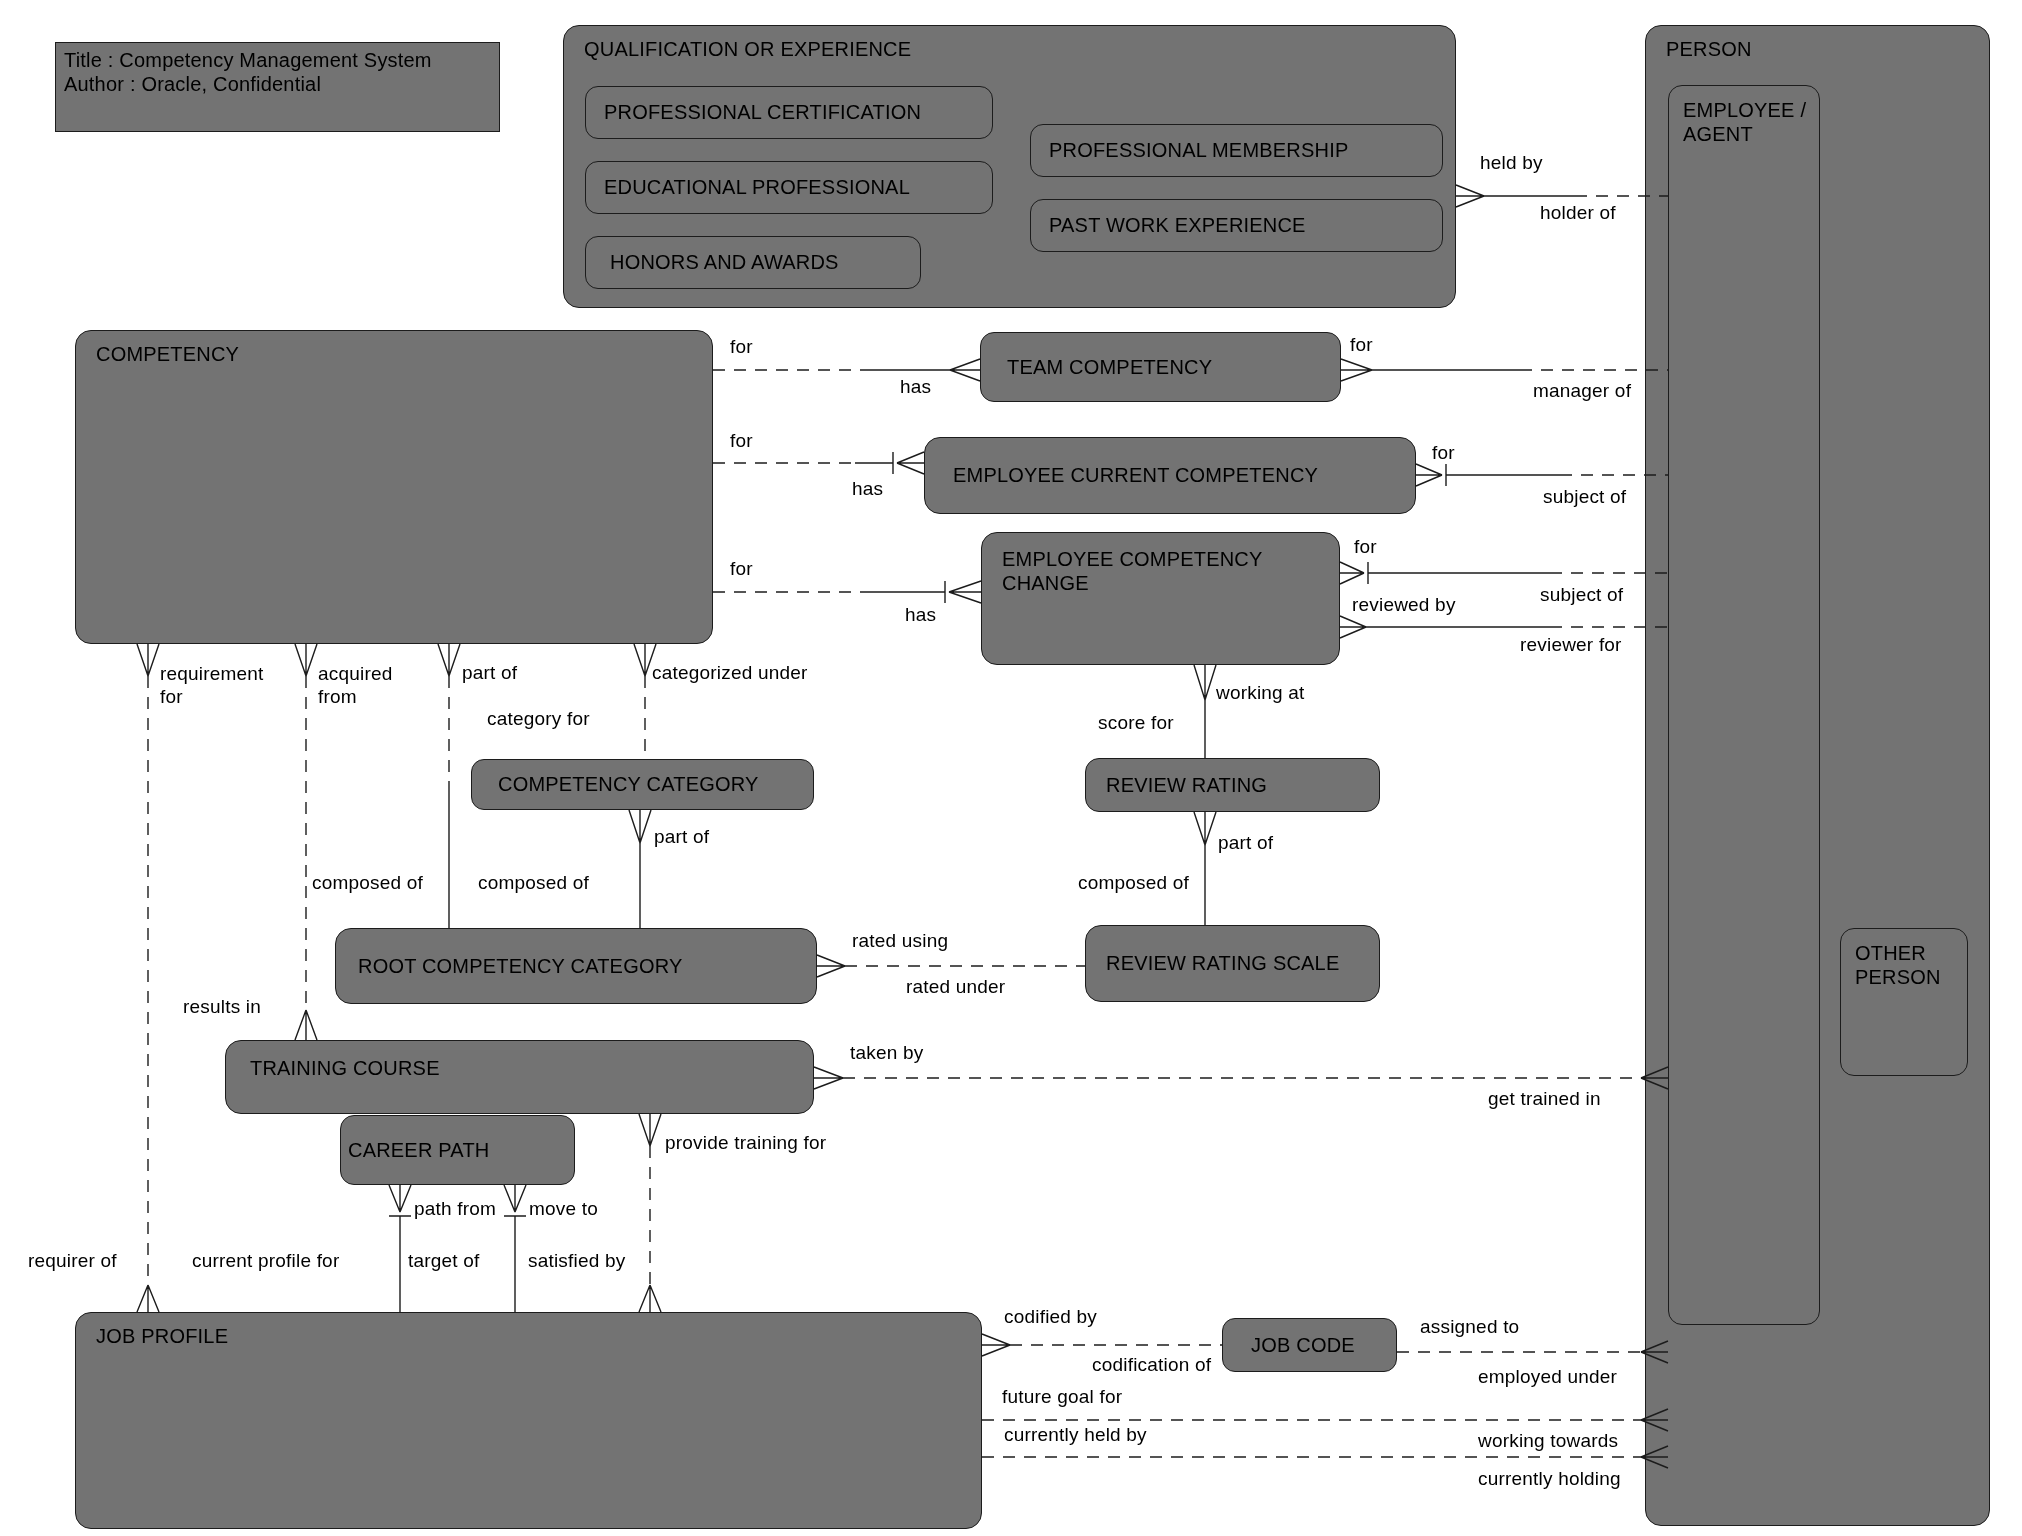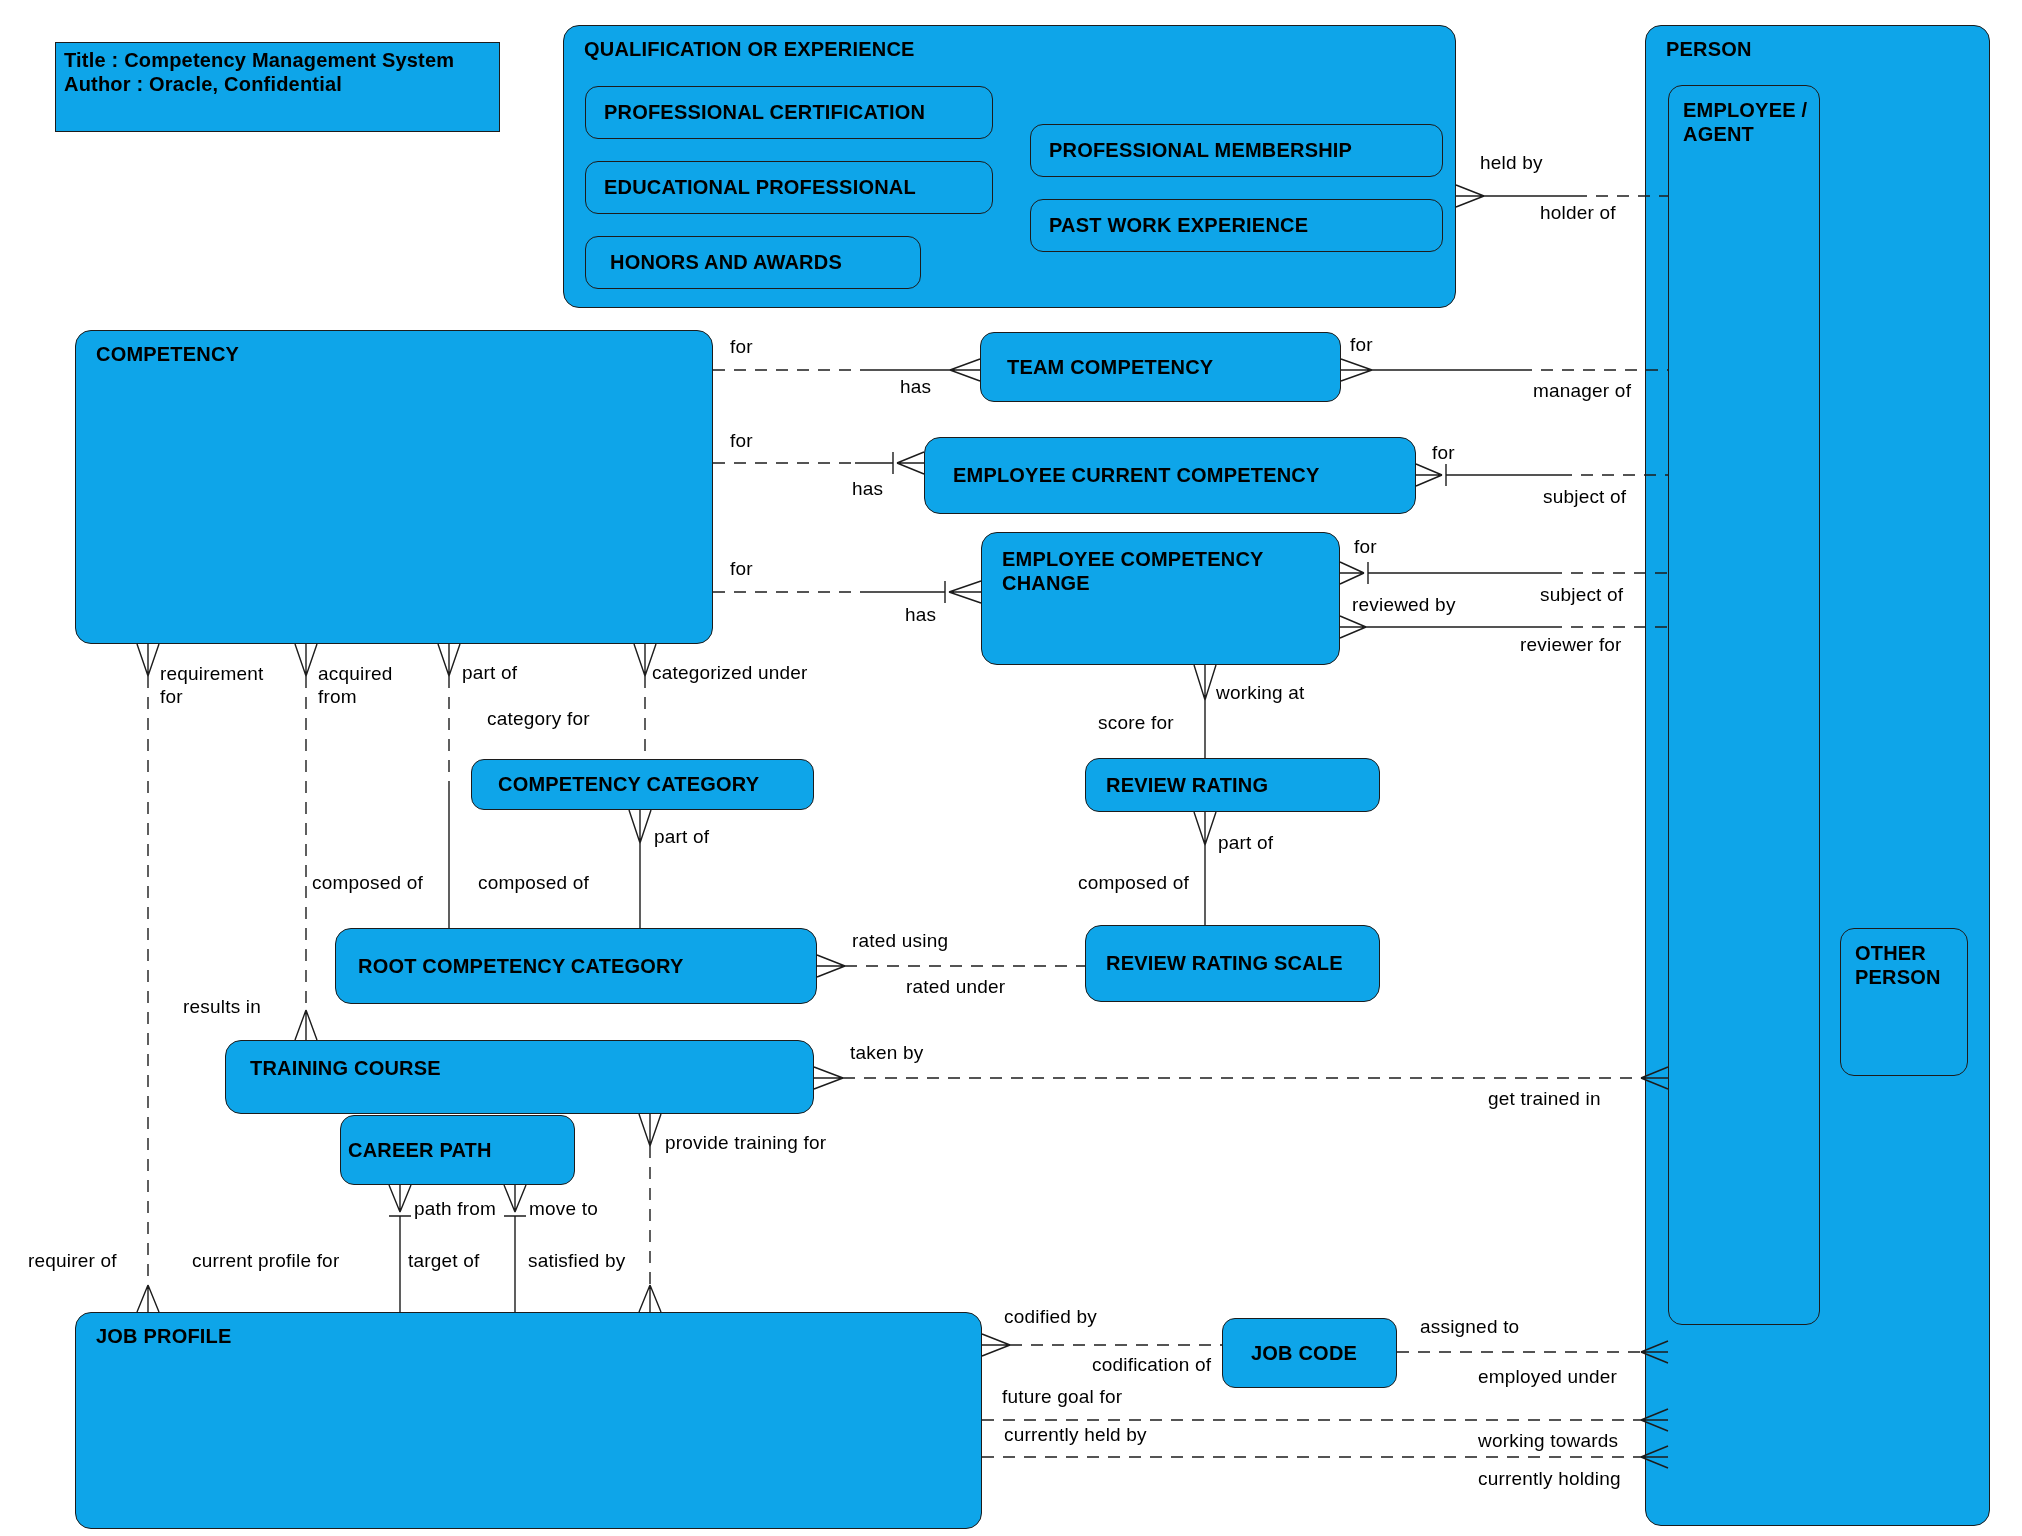--- a/index.html
+++ b/index.html
@@ -1,17 +1,17 @@
 <!DOCTYPE html>
 <html><head>
 <meta charset="utf-8">
 <style>
   html,body{margin:0;padding:0;background:#ffffff;}
   body{width:2022px;height:1536px;position:relative;font-family:"Liberation Sans",sans-serif;color:#000;}
-  .entity{position:absolute;border:1.4px solid #1c1c1c;border-radius:16px;background:#0ea5e9;box-sizing:border-box;font-size:20px;letter-spacing:0.2px;font-weight:bold;}
+  .entity{position:absolute;border:1.4px solid #1c1c1c;border-radius:16px;background:#737373;box-sizing:border-box;font-size:20px;letter-spacing:0.2px;}
   .entity .lbl{display:block;}
   .toplabel{padding:12px 0 0 20px;}
   .vcenter{display:flex;align-items:center;}
   .rect{border-radius:0;}
   .rel{position:absolute;font-size:19px;white-space:nowrap;letter-spacing:0.2px;background:transparent;}
   .rel.wrap{white-space:normal;line-height:1.22;}
   svg.wires{position:absolute;inset:0;pointer-events:none;}
   svg.wires path{fill:none;stroke:#1c1c1c;stroke-width:1.4;}
   path.dash{stroke-dasharray:12 9;}
 </style>
@@ -82,21 +82,21 @@
 <div class="entity" style="left:225px;top:1040px;width:589px;height:74px;">
   <span class="lbl" style="padding:16px 0 0 24px;">TRAINING COURSE</span>
 </div>
 <div class="entity vcenter" style="left:340px;top:1115px;width:235px;height:70px;border-radius:14px;padding-left:7px;">
   <span>CAREER PATH</span>
 </div>
 
 <div class="entity" style="left:75px;top:1312px;width:907px;height:217px;">
   <span class="lbl toplabel">JOB PROFILE</span>
 </div>
-<div class="entity vcenter" style="left:1222px;top:1318px;width:175px;height:70px;border-radius:13px;padding-left:28px;">
+<div class="entity vcenter" style="left:1222px;top:1318px;width:175px;height:54px;border-radius:13px;padding-left:28px;">
   <span>JOB CODE</span>
 </div>
 
 <svg class="wires" width="2022" height="1536" viewBox="0 0 2022 1536">
   <path d="
     M1484 196 H1575
     M865 370 H950  M1372 370 H1520
     M855 463 H893  M1446 475 H1560
     M860 592 H945  M1368 573 H1550  M1366 627 H1550
     M1205 700 V758

